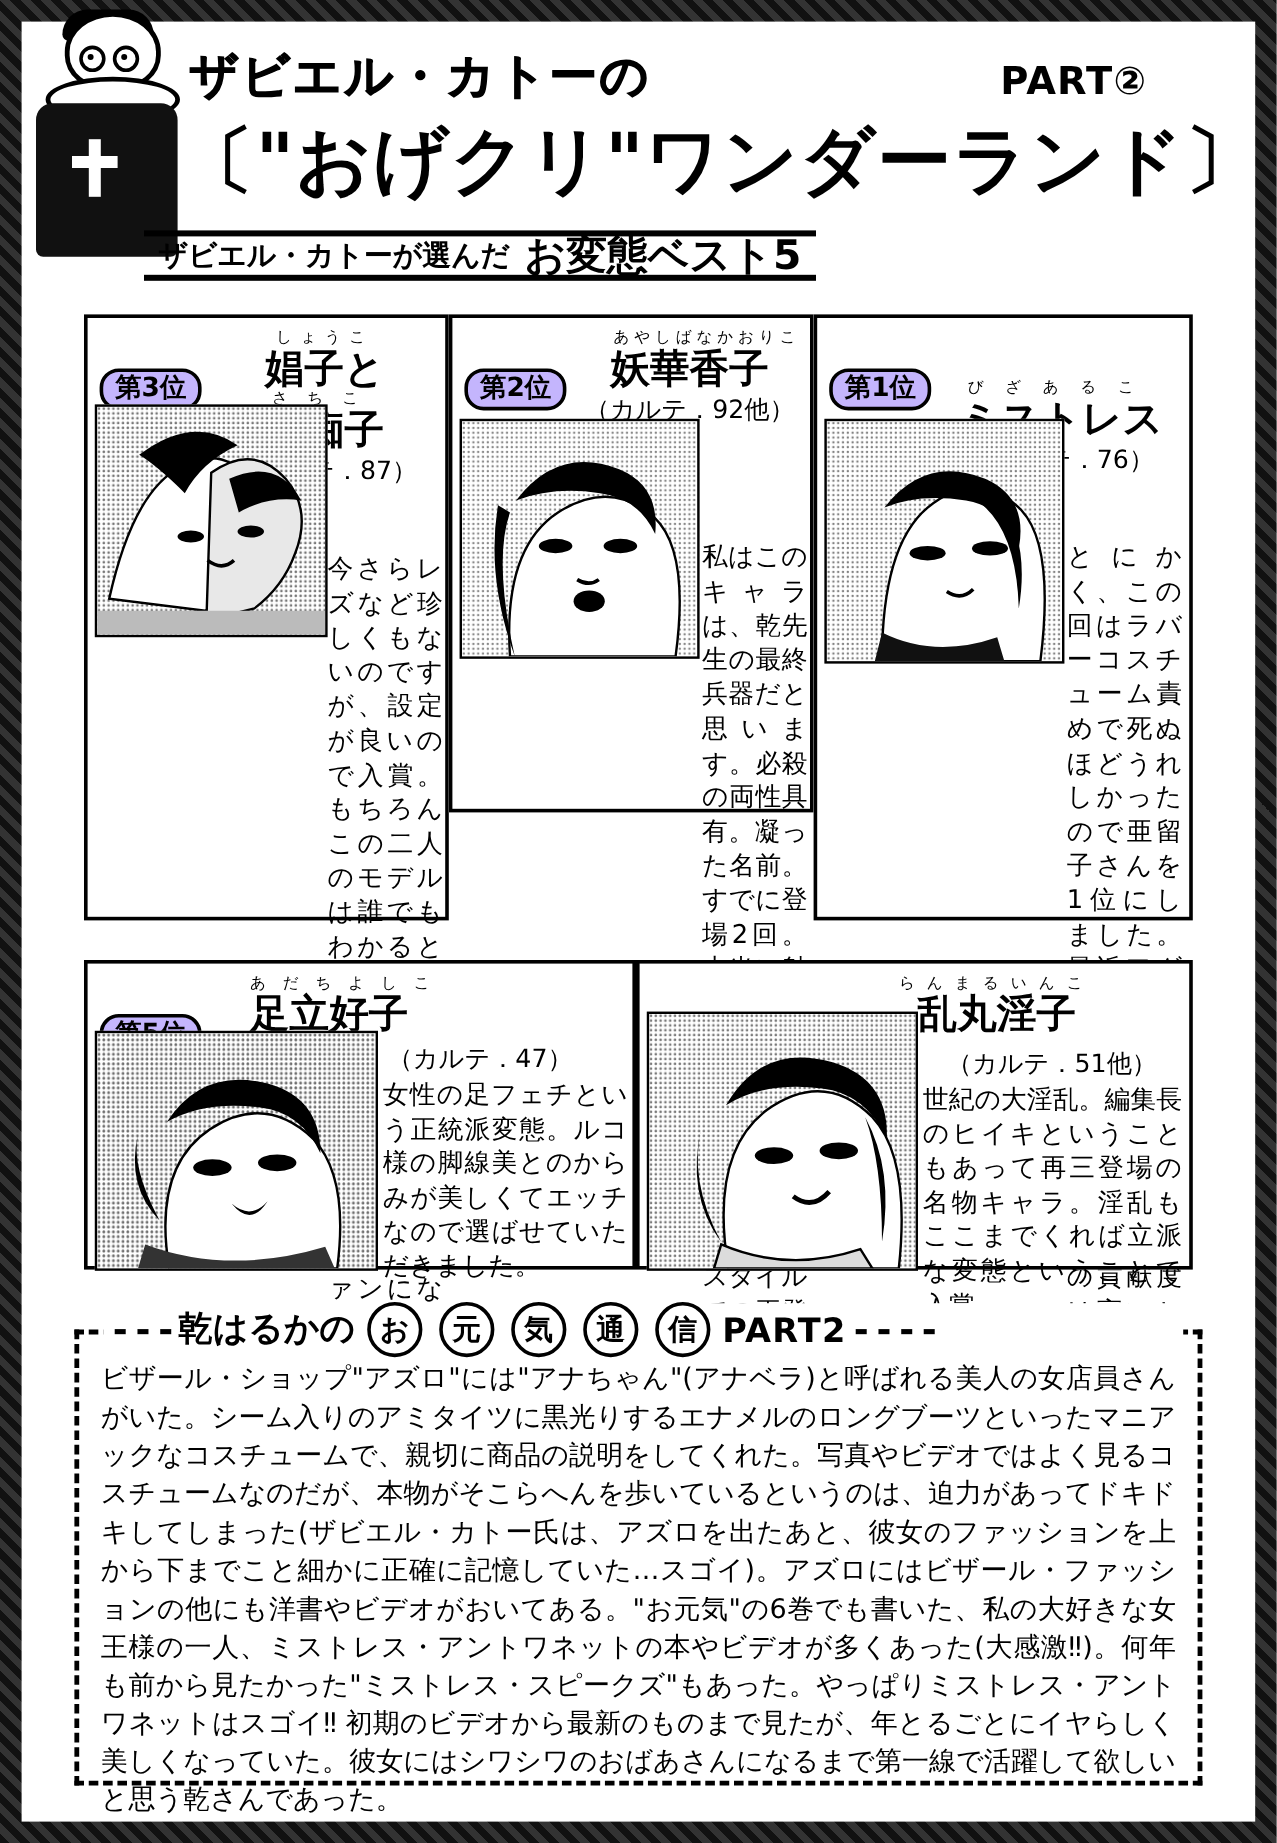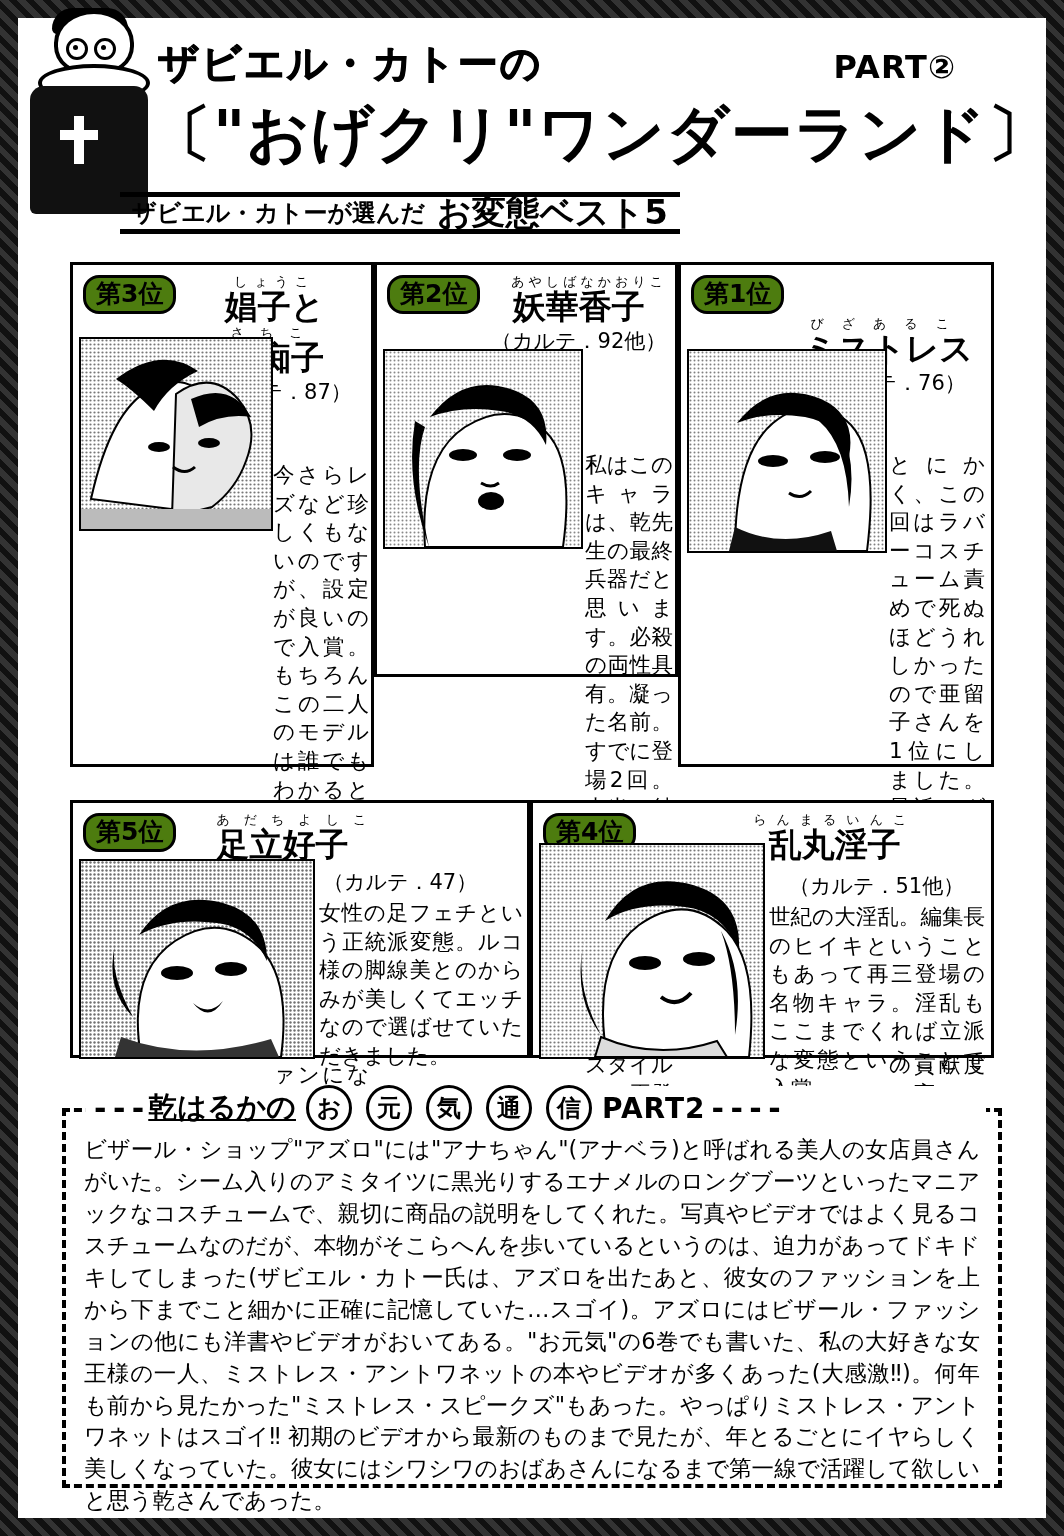--- a/index.html
+++ b/index.html
@@ -85,22 +85,23 @@
   .rank-card{
     position:absolute;
     border:3px solid #000;
     box-sizing:border-box;
     background:#fff;
   }
   .rank-badge{
     display:inline-block;
     border:3px solid #000;border-radius:16px;
     padding:2px 10px 3px 10px;
-    font-size:25px;font-weight:bold;line-height:1.1;
-    background:#4d7c0f;
+    font-size:22px;font-weight:bold;line-height:1.1;
+    background:#c4b5fd;
+    margin-top:32px;
   }
   .rank-head{
     position:absolute;left:0;top:0;right:0;
     display:flex;align-items:flex-start;gap:10px;
     padding:10px 8px 0 10px;box-sizing:border-box;
   }
   .rank-name-wrap{flex:1;text-align:center;}
   .furigana{
     font-size:13px;letter-spacing:7px;display:block;line-height:1;margin-bottom:1px;
   }
@@ -130,21 +131,21 @@
     border:4px dashed #000;
     box-sizing:border-box;
     background:#fff;
   }
   .essay-title{
     position:absolute;left:86px;top:1086px;width:900px;height:44px;
     display:flex;align-items:center;gap:6px;
     background:#fff;padding:0 8px;box-sizing:border-box;
   }
   .dash{font-size:30px;font-weight:bold;letter-spacing:-2px;}
-  .essay-title-main{font-size:29px;font-weight:bold;text-decoration:underline;}
+  .essay-title-main{font-size:29px;font-weight:bold;}
   .circ{
     display:inline-flex;align-items:center;justify-content:center;
     width:40px;height:40px;border:3px solid #000;border-radius:50%;
     font-size:24px;font-weight:bold;margin:0 4px;
   }
   .essay-part{font-size:28px;font-weight:bold;letter-spacing:1px;}
   .essay-body{
     position:absolute;left:18px;top:22px;right:18px;
     font-size:22.5px;line-height:1.42;text-align:justify;
   }

